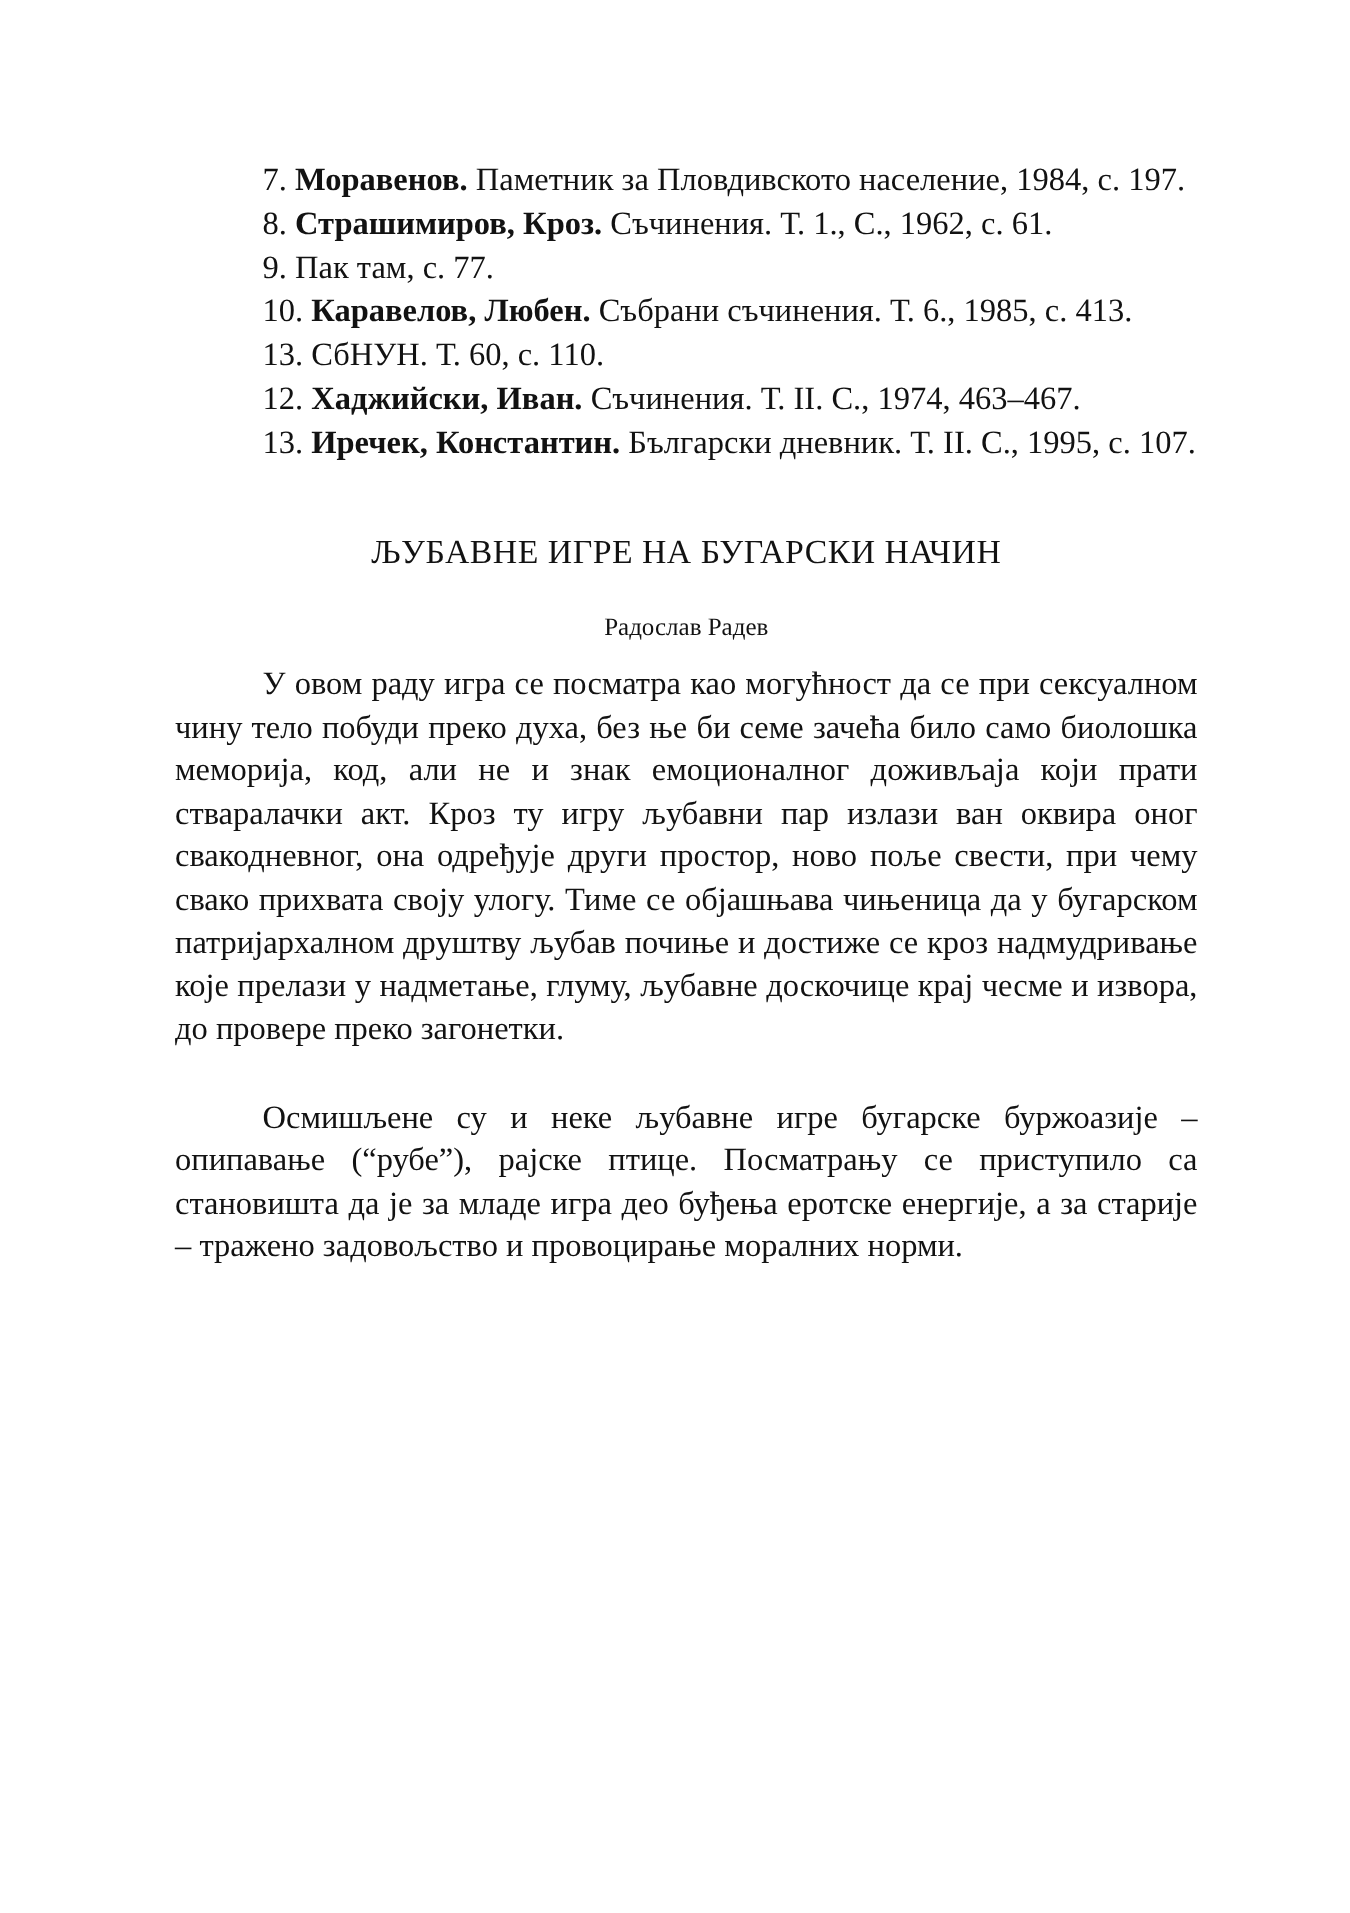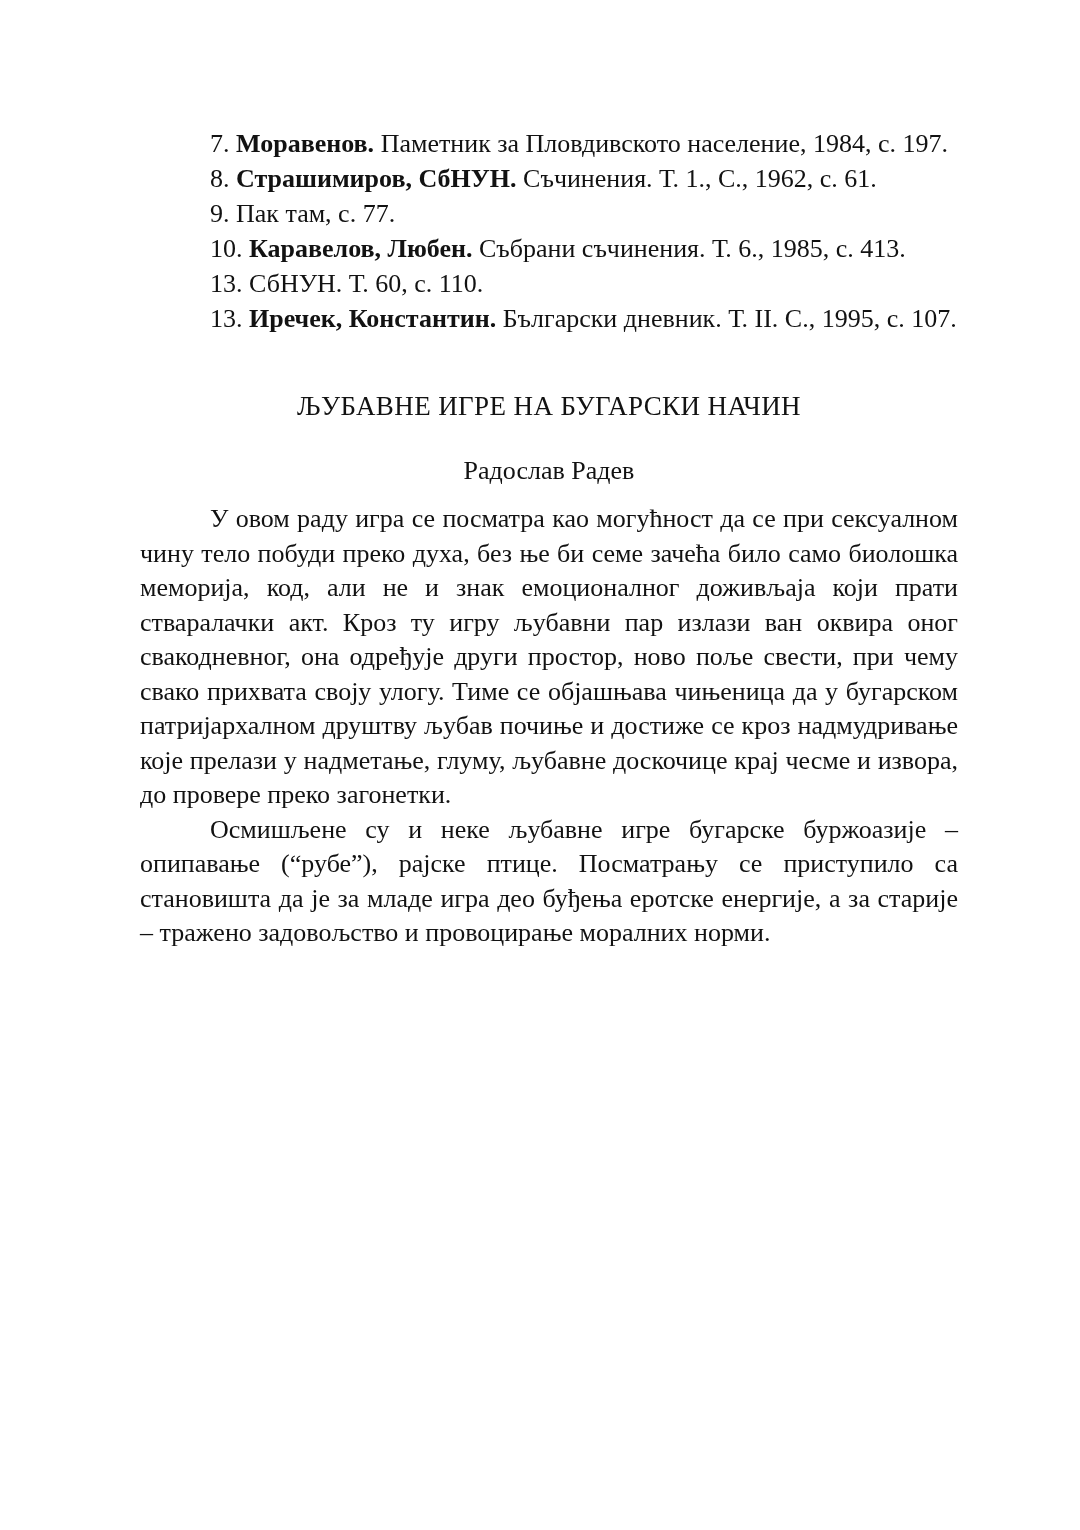--- a/index.html
+++ b/index.html
@@ -28,49 +28,51 @@
   .title {
     margin-top: 55px;
     font-size: 27px;
     font-weight: normal;
     text-align: center;
     text-indent: 0;
     letter-spacing: 0.4px;
   }
   .byline {
     margin-top: 34px;
-    font-size: 26px;
+    font-size: 20px;
     text-align: center;
   }
   .body-para {
     font-size: 26px;
     line-height: 34.5px;
     text-align: justify;
     text-indent: 70px;
+    margin-top: 36px;
   }
   .first-para { margin-top: 16px; }
   .page-number {
     position: absolute;
     top: 1376px;
     left: 0;
     width: 100%;
     font-size: 26px;
   }
 </style>
 </head>
 <body>
 
 <div class="page">
 
   <section>
     <p class="ref"><span>7.</span><span class="bold"> Моравенов.</span><span> Паметник за Пловдивското население, 1984, с. 197.</span></p>
-    <p class="ref"><span>8.</span><span class="bold"> Страшимиров, СбНУН.</span><span> Съчинения. Т. 1., С., 1962, с. 61.</span></p>
+    <p class="ref"><span>8.</span><span class="bold"> Страшимиров, Кроз.</span><span> Съчинения. Т. 1., С., 1962, с. 61.</span></p>
     <p class="ref"><span>9.</span><span class="bold"></span><span> Пак там, с. 77.</span></p>
     <p class="ref"><span>10.</span><span class="bold"> Каравелов, Любен.</span><span> Събрани съчинения. Т. 6., 1985, с. 413.</span></p>
     <p class="ref"><span>13.</span><span class="bold"></span><span> СбНУН. Т. 60, с. 110.</span></p>
+    <p class="ref"><span>12.</span><span class="bold"> Хаджийски, Иван.</span><span> Съчинения. Т. II. С., 1974, 463–467.</span></p>
     <p class="ref"><span>13.</span><span class="bold"> Иречек, Константин.</span><span> Български дневник. Т. II. С., 1995, с. 107.</span></p>
   </section>
 
   <h1 class="title">ЉУБАВНЕ ИГРЕ НА БУГАРСКИ НАЧИН</h1>
 
   <div class="byline">Радослав Радев</div>
 
   <p class="body-para first-para">У овом раду игра се посматра као могућност да се при сексуалном чину тело побуди преко духа, без ње би семе зачећа било само биолошка меморија, код, али не и знак емоционалног доживљаја који прати стваралачки акт. Кроз ту игру љубавни пар излази ван оквира оног свакодневног, она одређује други простор, ново поље свести, при чему свако прихвата своју улогу. Тиме се објашњава чињеница да у бугарском патријархалном друштву љубав почиње и достиже се кроз надмудривање које прелази у надметање, глуму, љубавне доскочице крај чесме и извора, до провере преко загонетки.</p>
   <p class="body-para">Осмишљене су и неке љубавне игре бугарске буржоазије – опипавање (“рубе”), рајске птице. Посматрању се приступило са становишта да је за младе игра део буђења еротске енергије, а за старије – тражено задовољство и провоцирање моралних норми.</p>
 

